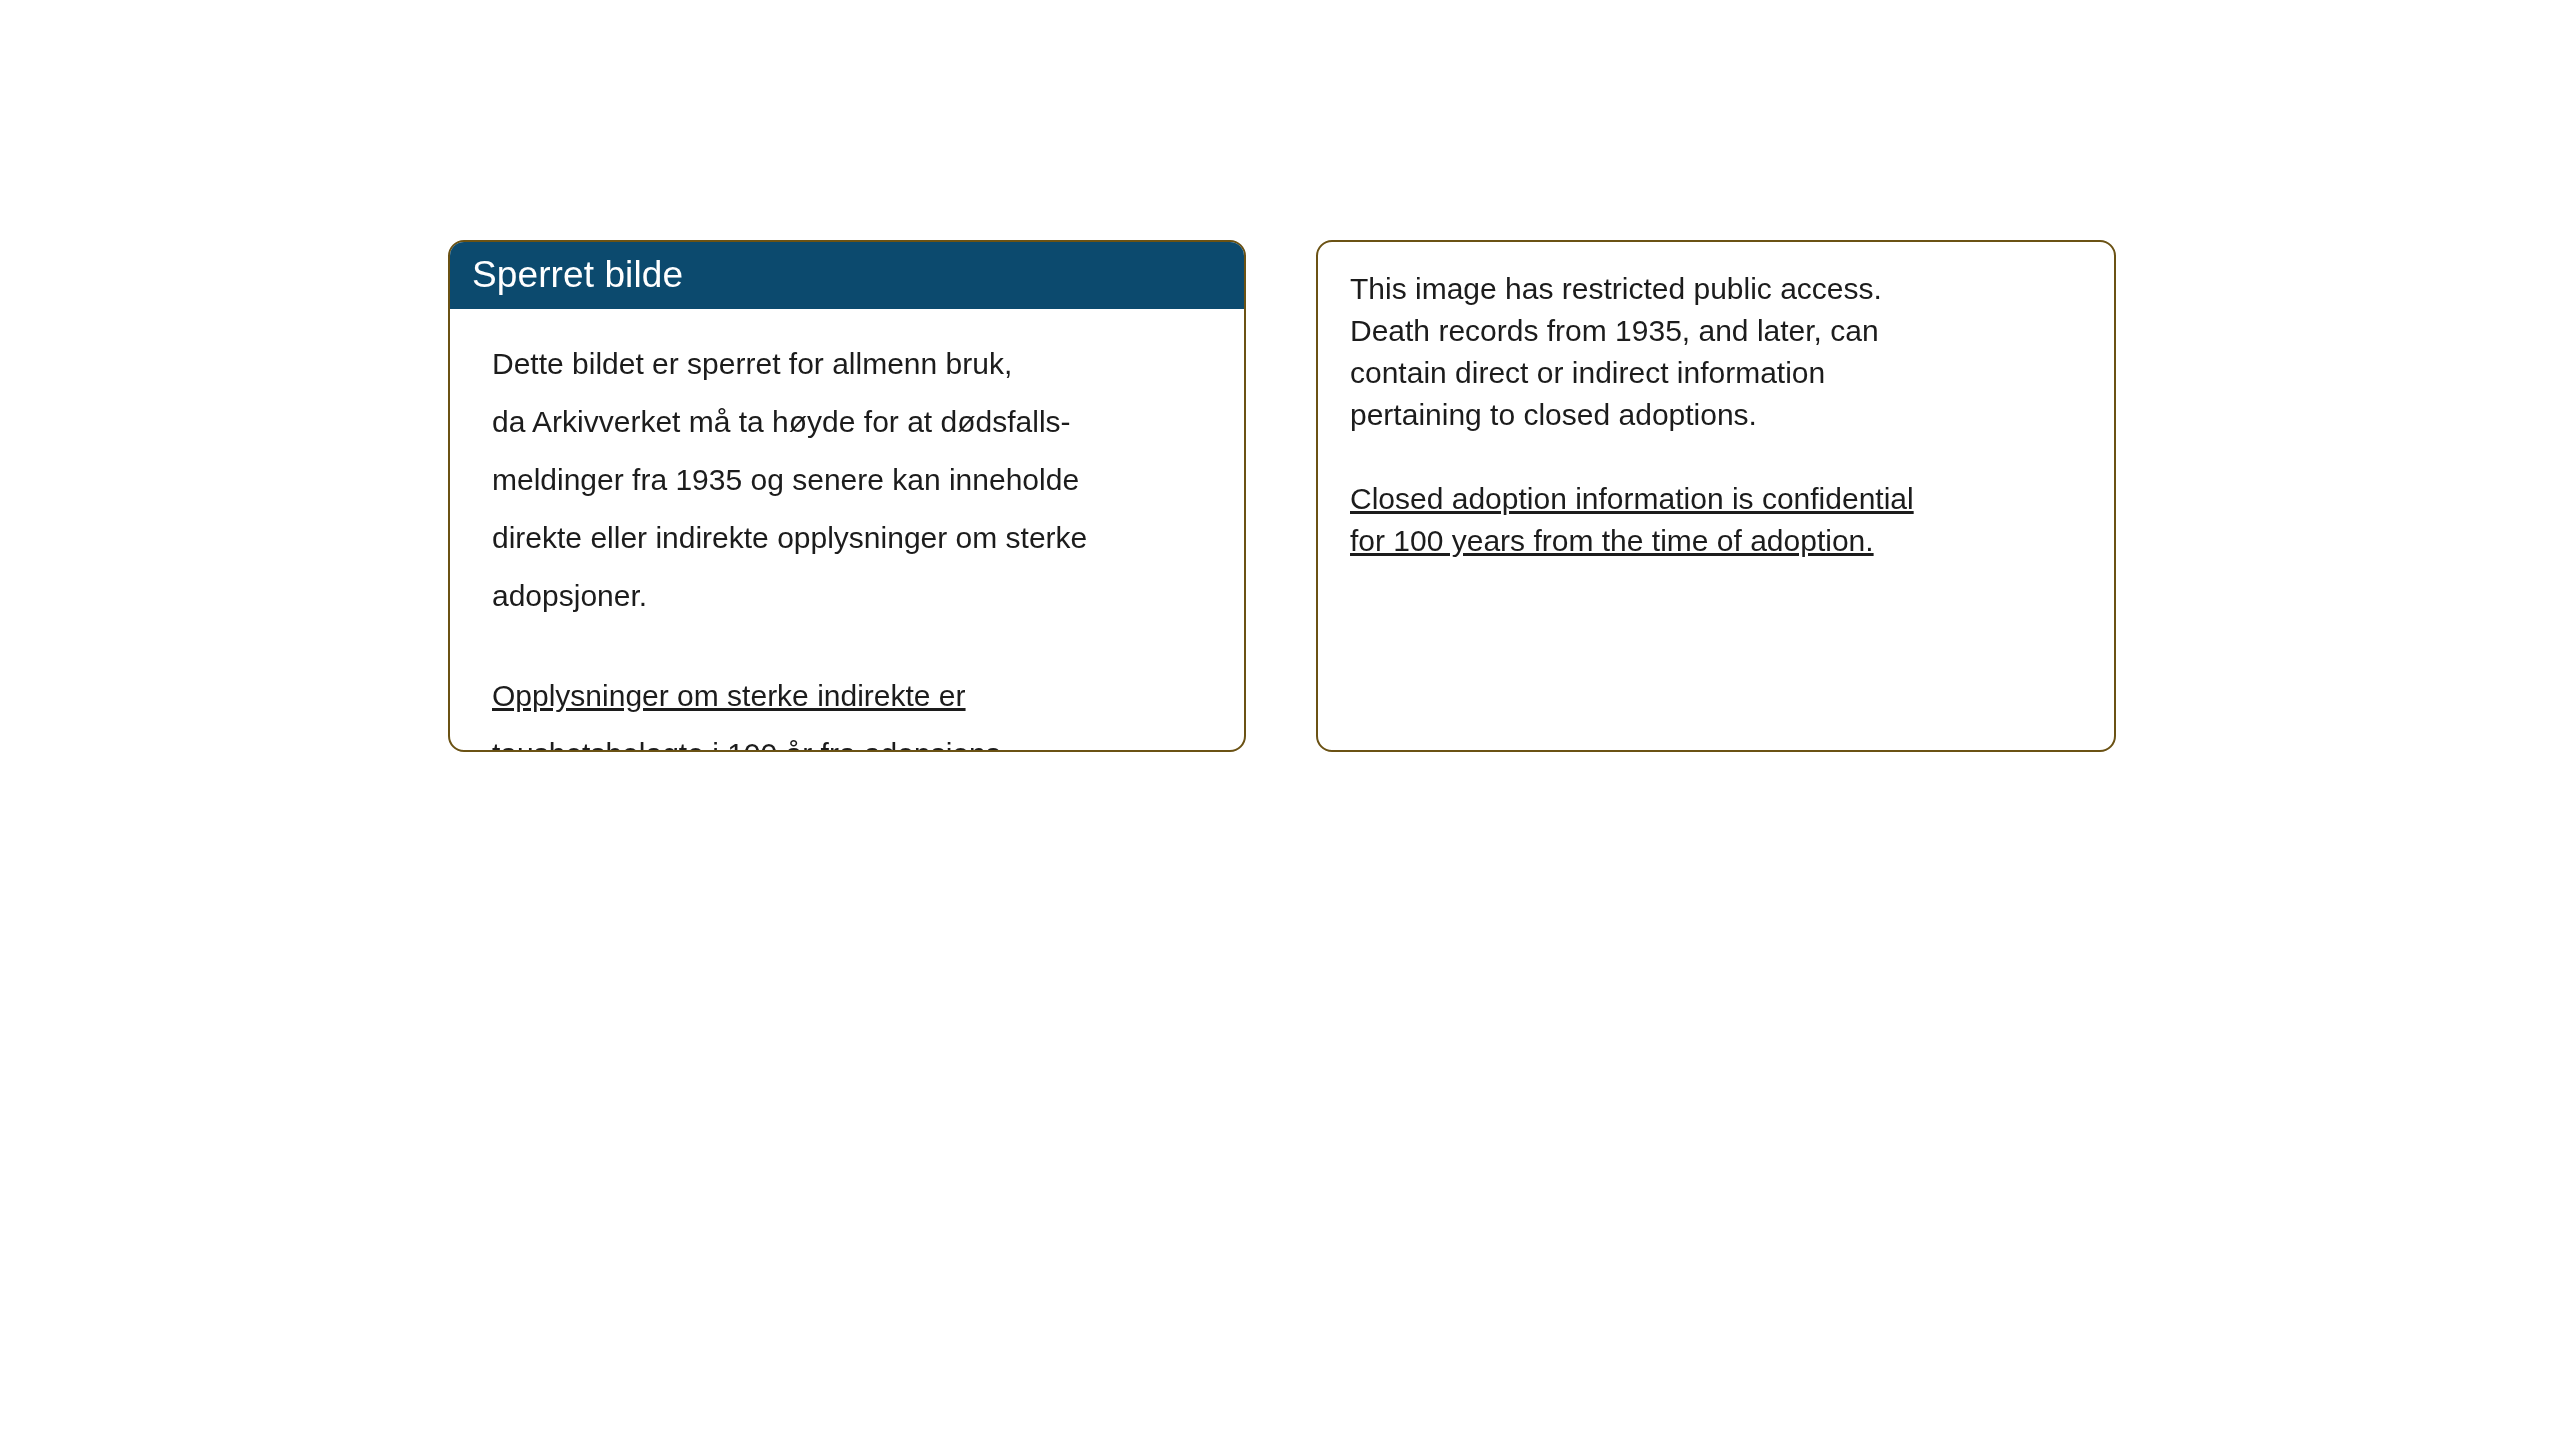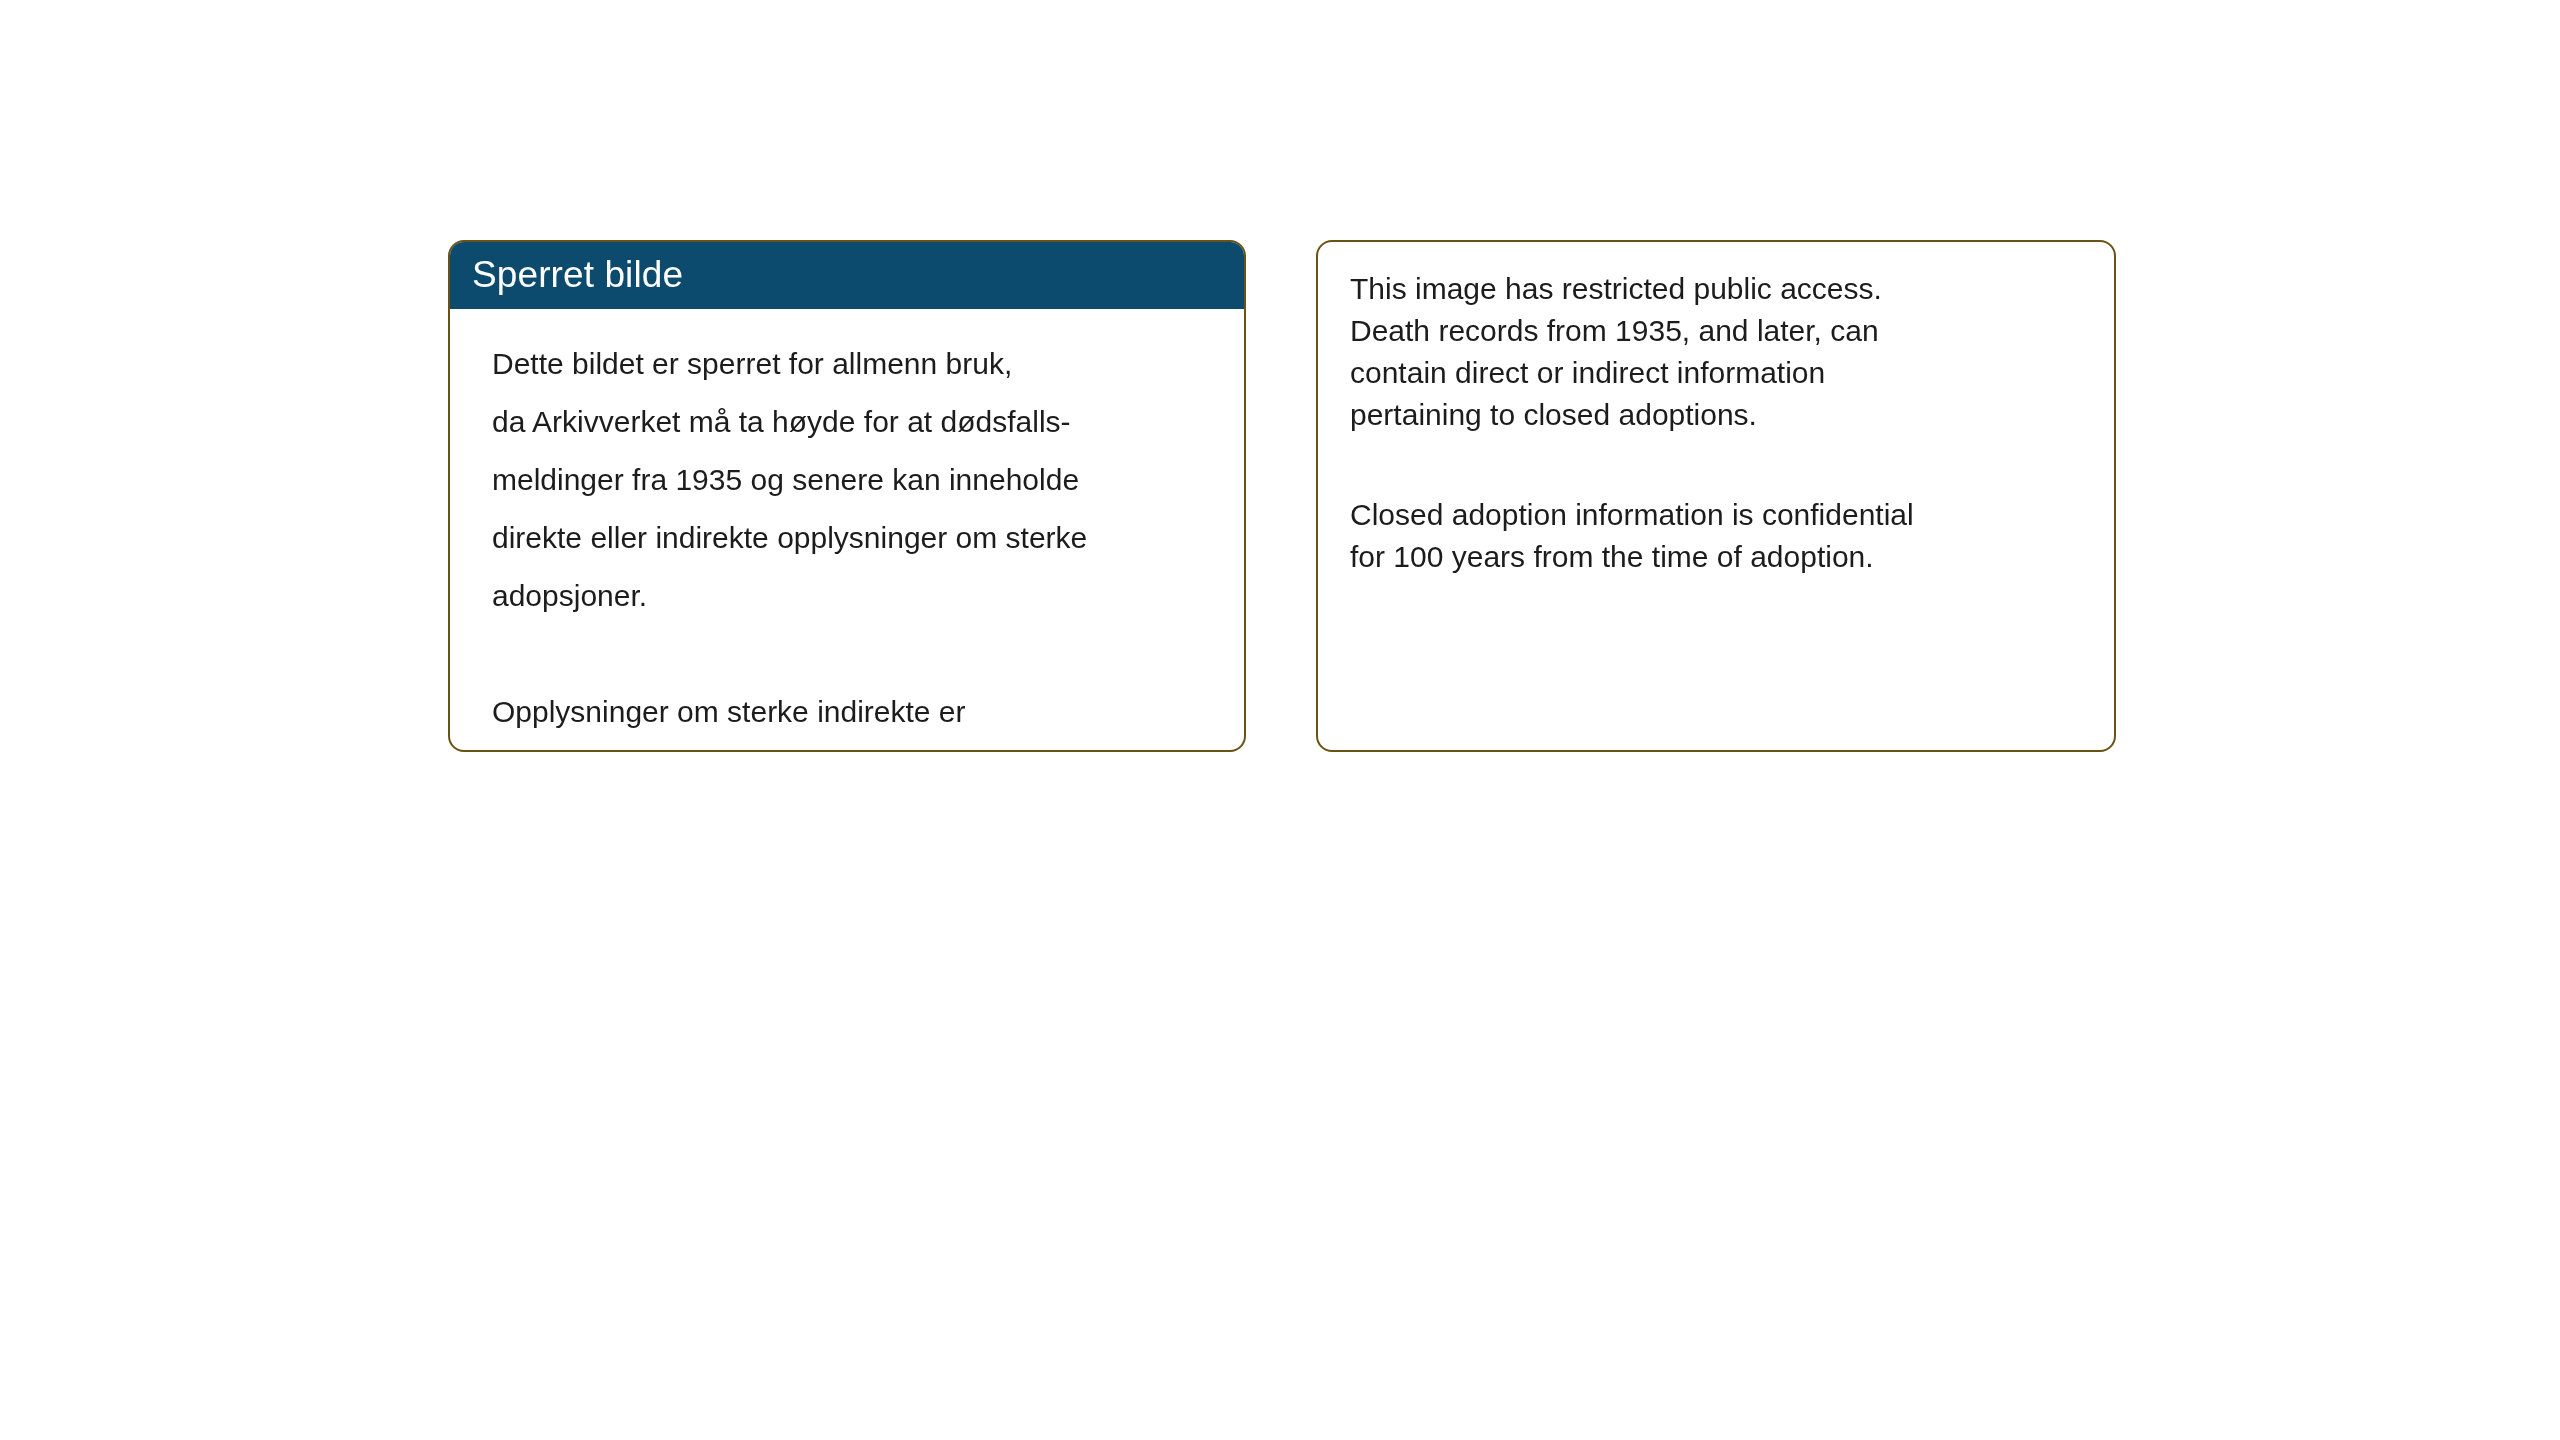--- a/index.html
+++ b/index.html
@@ -54,21 +54,22 @@
     padding-left: 32px;
     padding-top: 26px;
   }
   .para {
     font-size: 30px;
     line-height: 58px;
     white-space: pre-line;
     margin: 0;
   }
   .para + .para {
-    margin-top: 58px;
+    margin-top: 42px;
+    text-decoration: underline;
   }
   .panel-en .para {
     line-height: 42px;
   }
 </style>
 </head>
 <body>
 
 <div class="panels">
 

